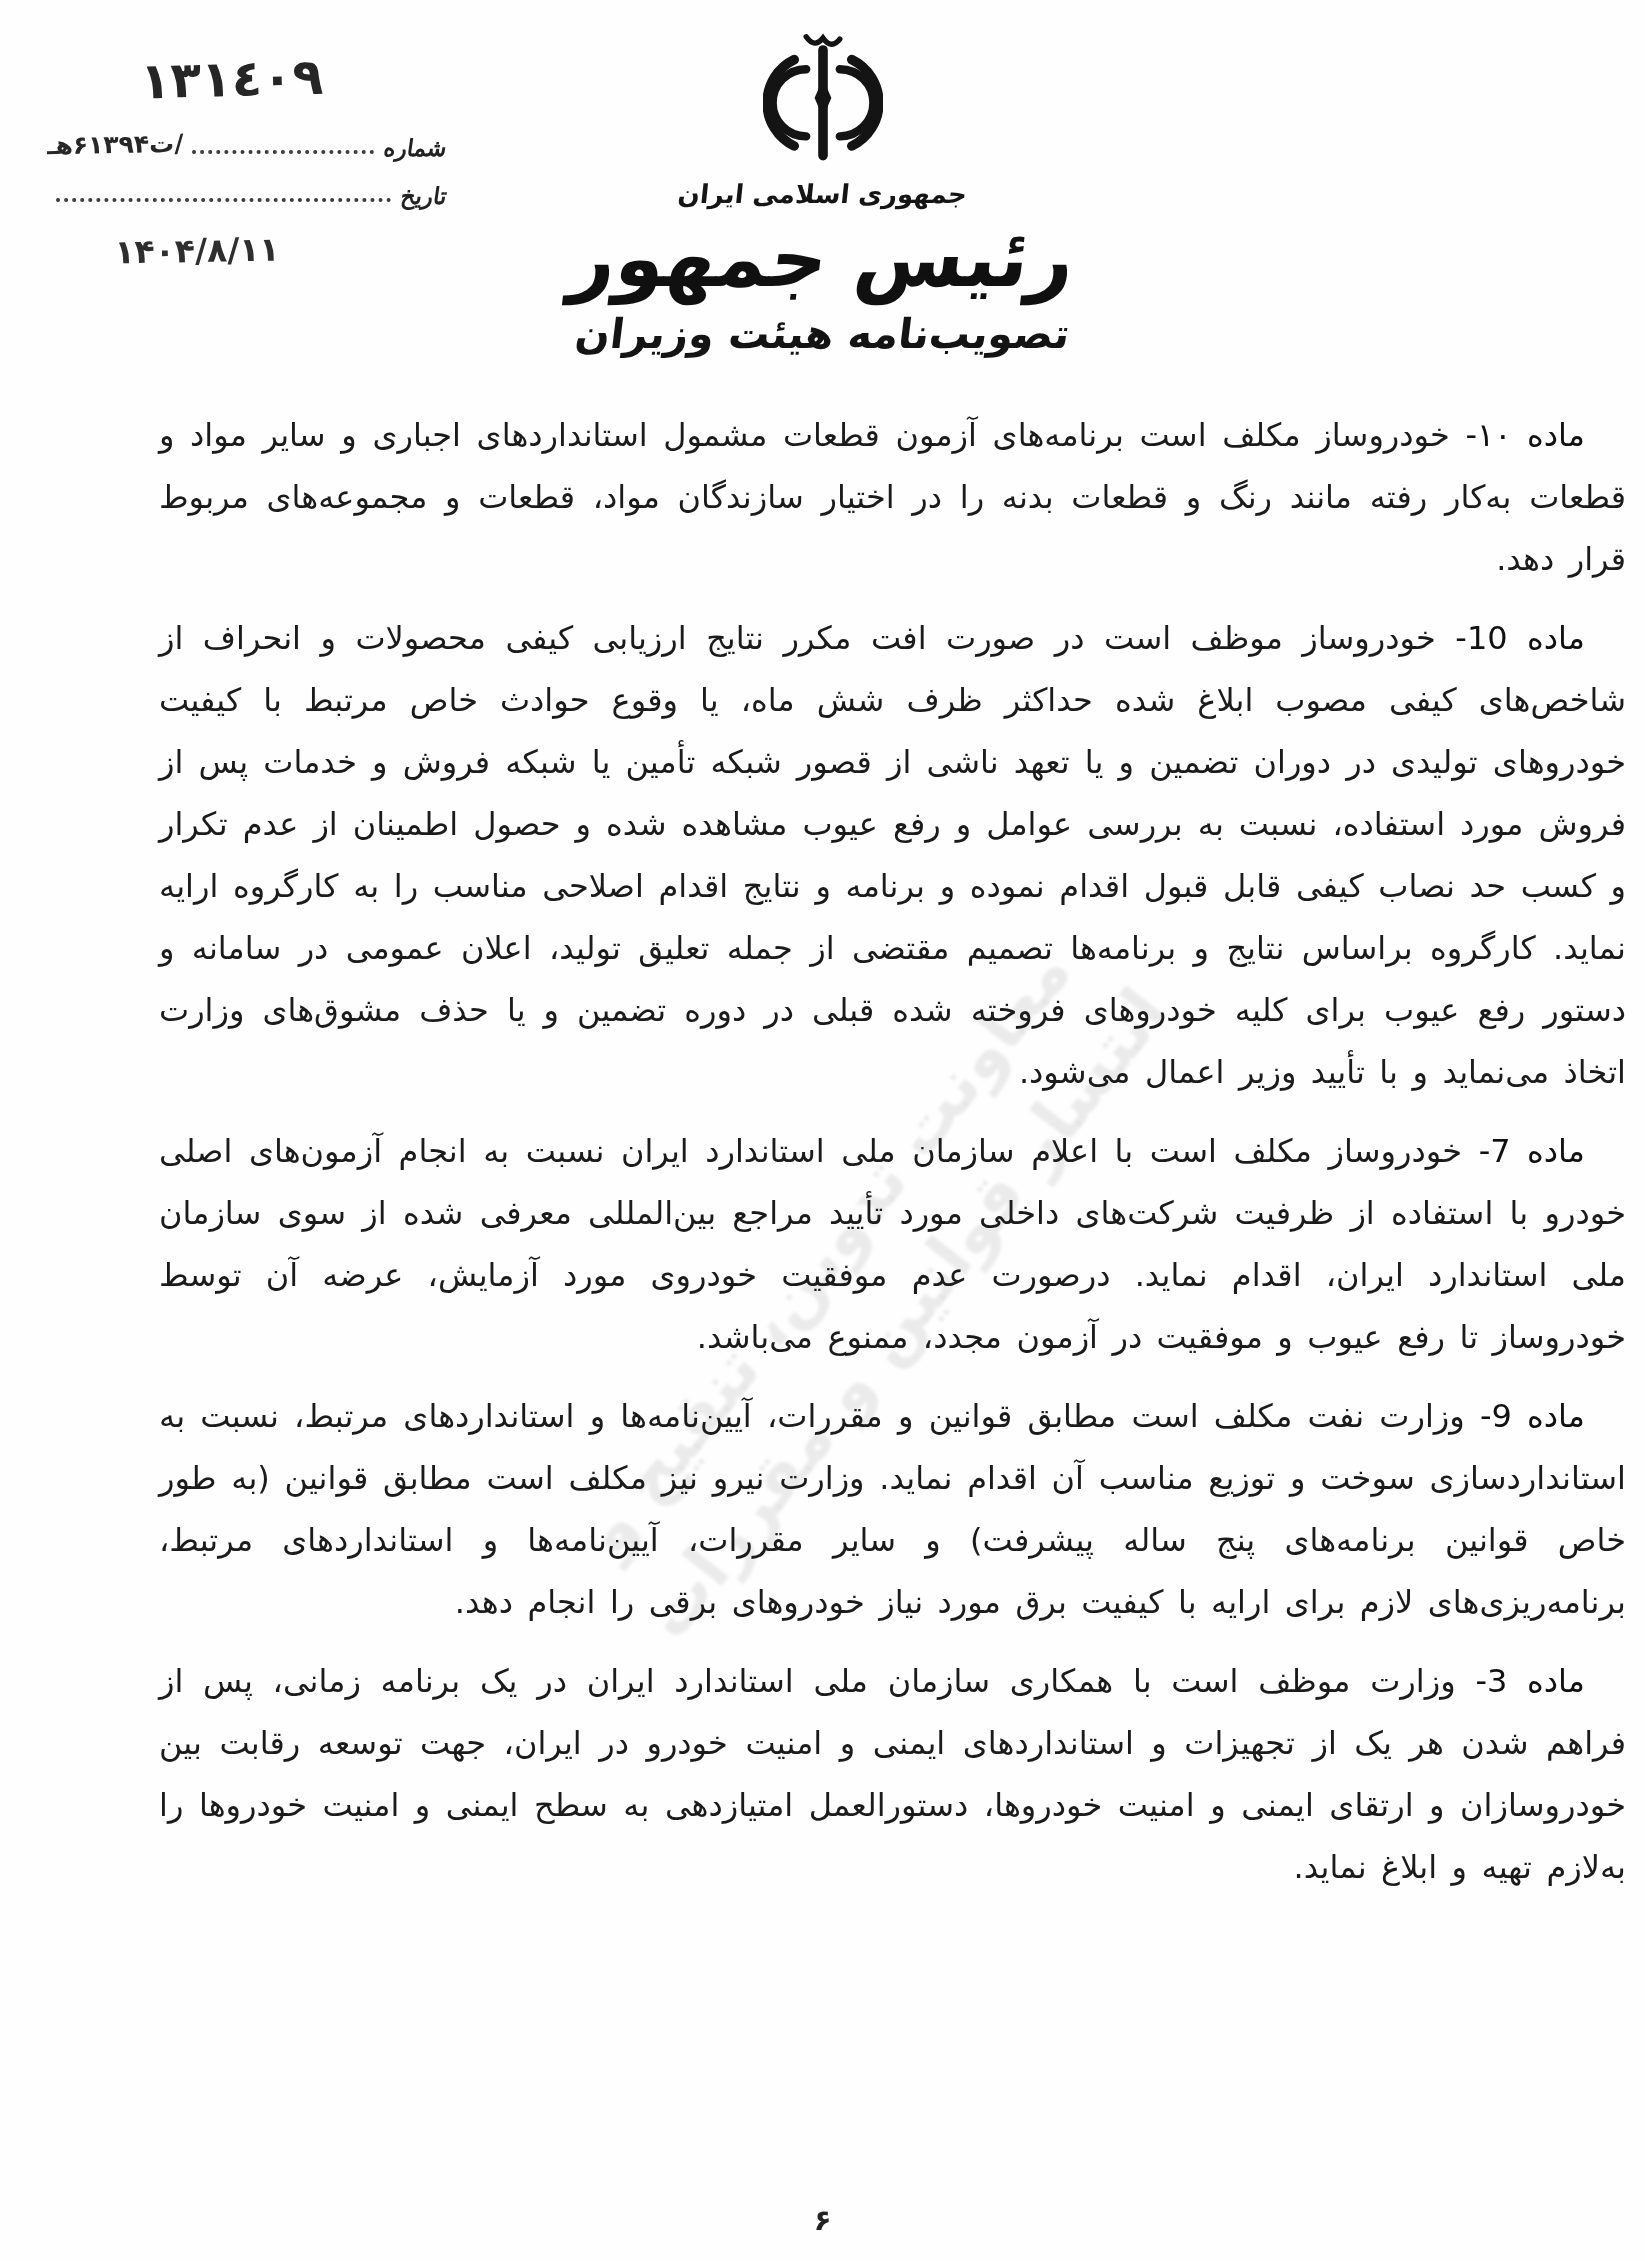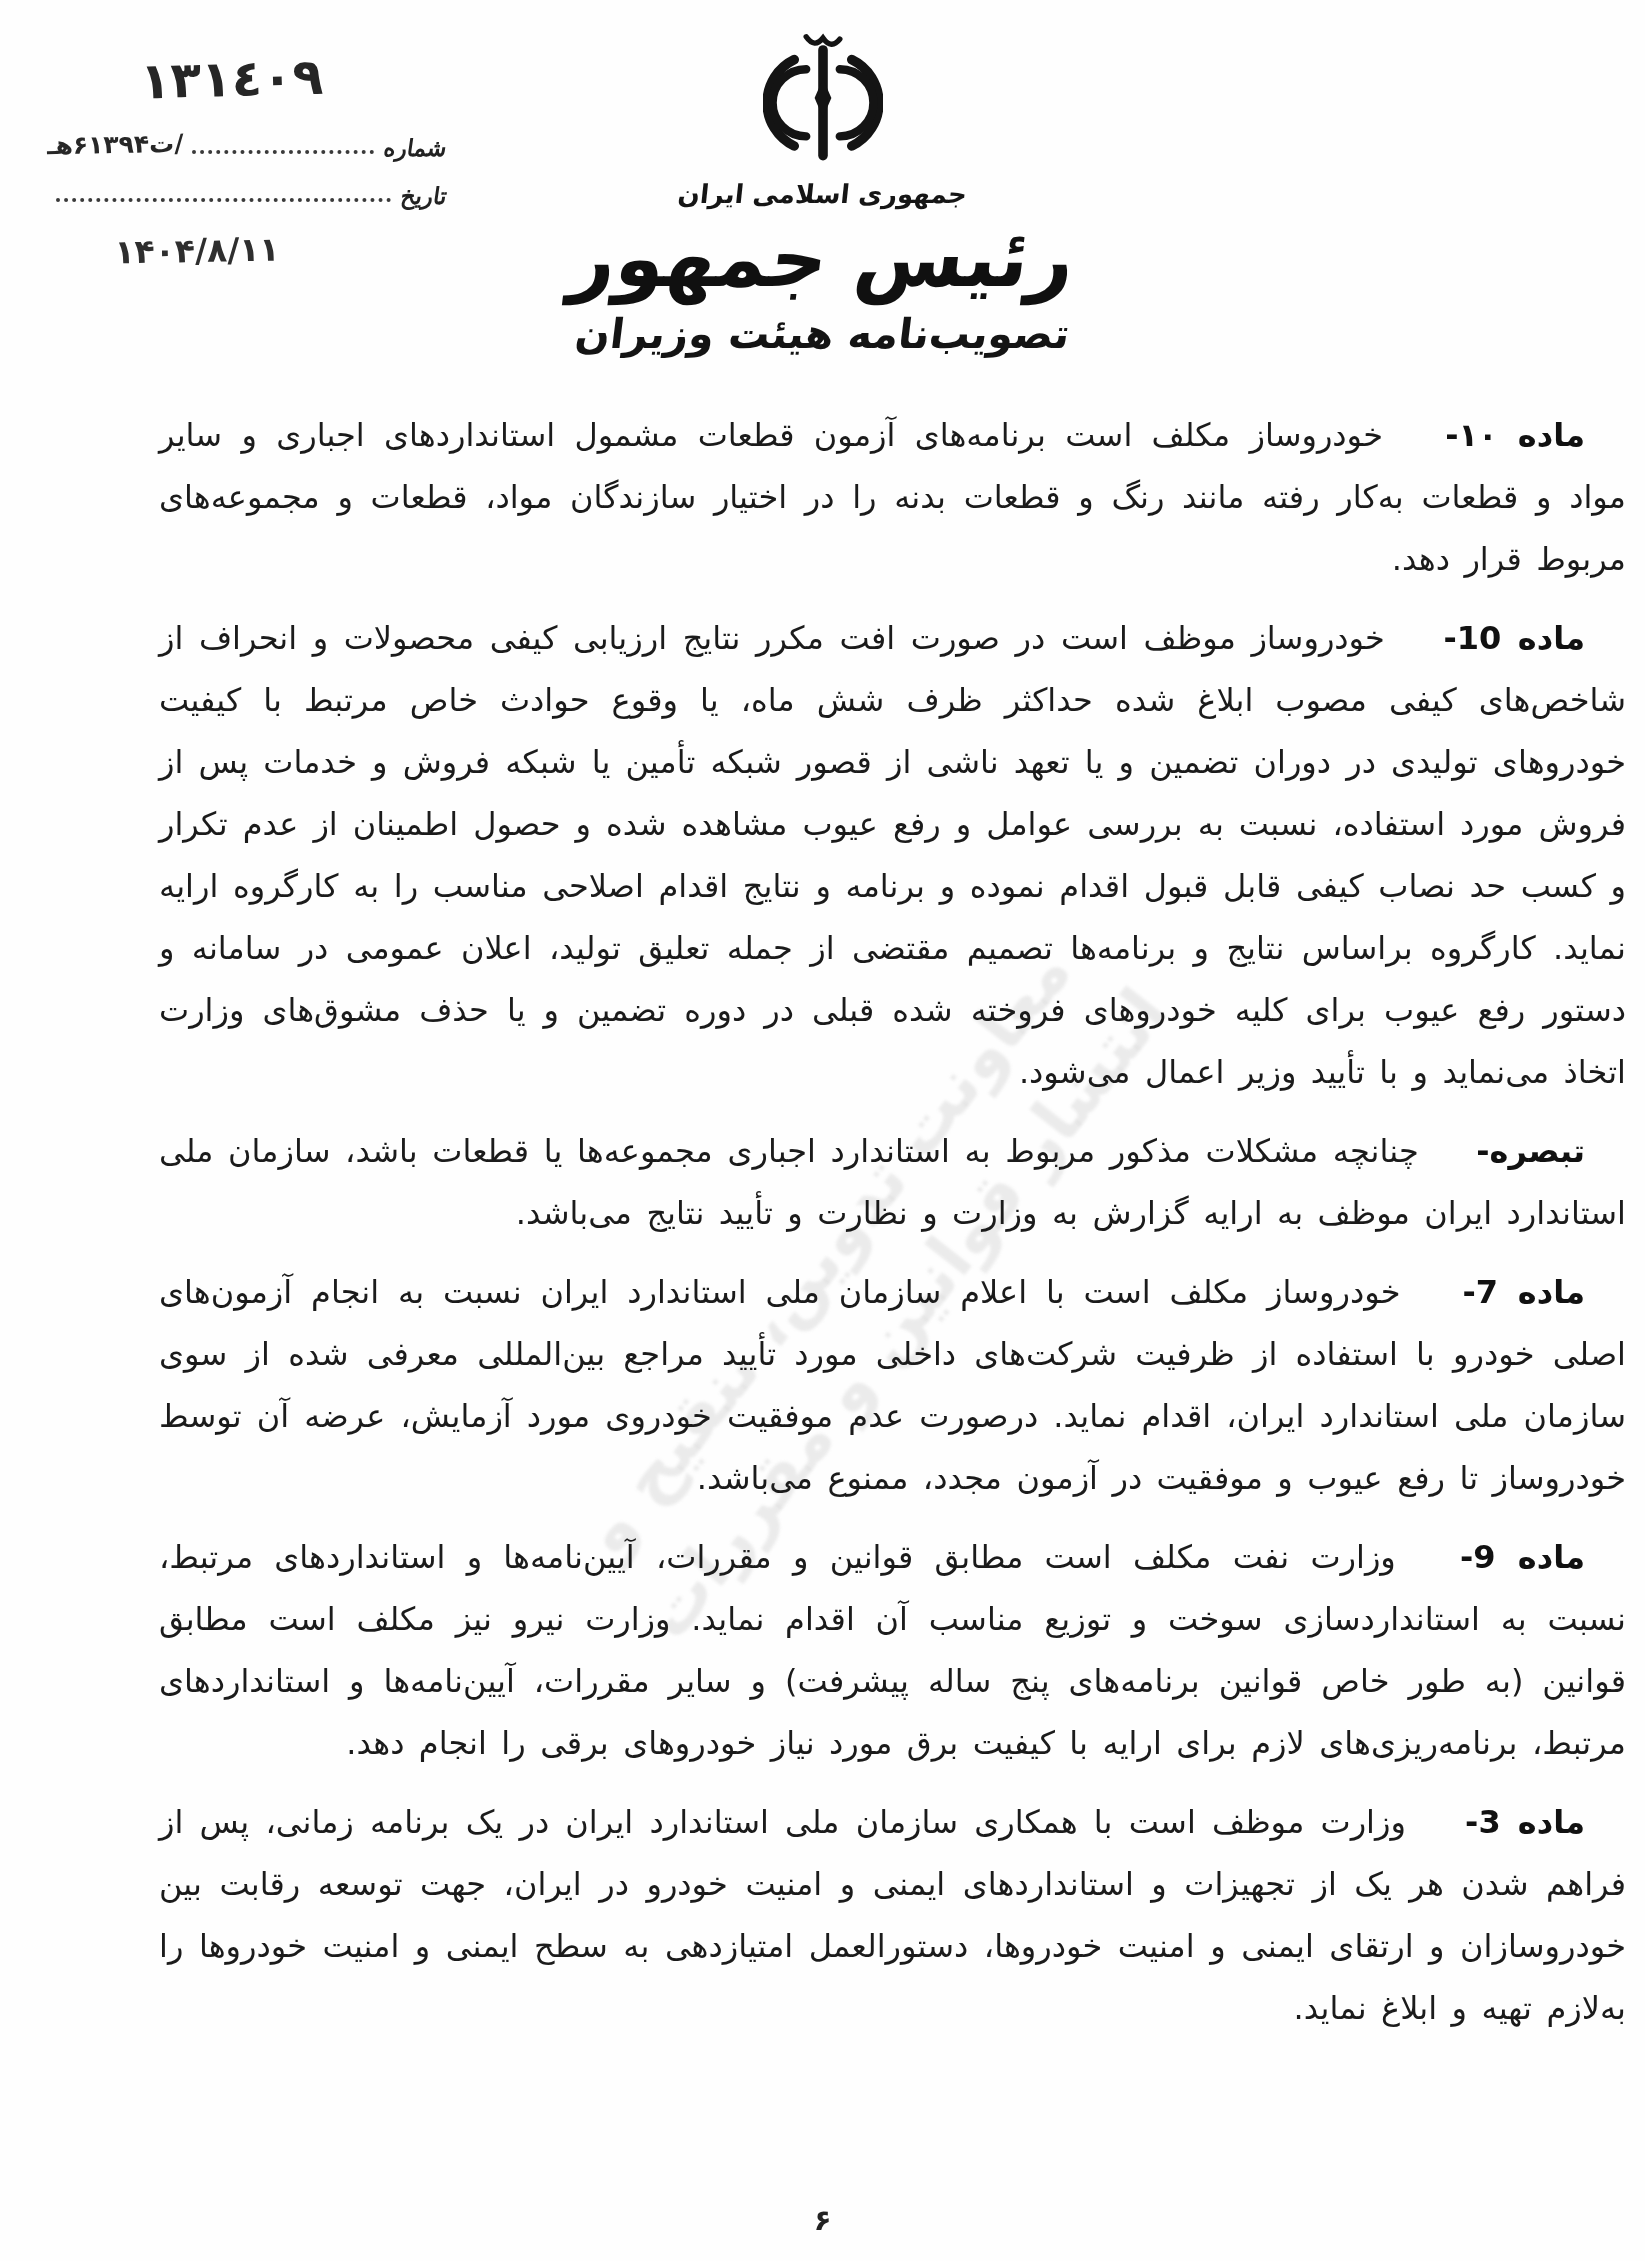--- a/index.html
+++ b/index.html
@@ -52,21 +52,21 @@
   }
   
   .body-text{
     position:absolute;top:404px;right:19px;left:159px;z-index:1;
     direction:rtl;text-align:justify;
   }
   .body-text p{
     margin:0 0 17px 0;font-size:32px;line-height:62px;color:#1b1b1b;
     text-indent:41px;word-spacing:4.3px;
   }
-  .art-label{font-weight:700;color:#111;margin-left:43px;}
+  .art-label{font-weight:400;color:#111;}
   
   .page-number{
     position:absolute;bottom:24px;left:0;width:100%;text-align:center;
     font-size:29px;font-weight:600;color:#222;
   }
 </style>
 </head>
 <body>
 
 <div class="sheet">
@@ -111,24 +111,20 @@
   <div class="body-text">
     <p>
       <span class="art-label">ماده ۱۰-</span>
       <span>خودروساز مکلف است برنامه‌های آزمون قطعات مشمول استانداردهای اجباری و سایر مواد و قطعات به‌کار رفته مانند رنگ و قطعات بدنه را در اختیار سازندگان مواد، قطعات و مجموعه‌های مربوط قرار دهد.</span>
     </p>
     <p>
       <span class="art-label">ماده 10-</span>
       <span>خودروساز موظف است در صورت افت مکرر نتایج ارزیابی کیفی محصولات و انحراف از شاخص‌های کیفی مصوب ابلاغ شده حداکثر ظرف شش ماه، یا وقوع حوادث خاص مرتبط با کیفیت خودروهای تولیدی در دوران تضمین و یا تعهد ناشی از قصور شبکه تأمین یا شبکه فروش و خدمات پس از فروش مورد استفاده، نسبت به بررسی عوامل و رفع عیوب مشاهده شده و حصول اطمینان از عدم تکرار و کسب حد نصاب کیفی قابل قبول اقدام نموده و برنامه و نتایج اقدام اصلاحی مناسب را به کارگروه ارایه نماید. کارگروه براساس نتایج و برنامه‌ها تصمیم مقتضی از جمله تعلیق تولید، اعلان عمومی در سامانه و دستور رفع عیوب برای کلیه خودروهای فروخته شده قبلی در دوره تضمین و یا حذف مشوق‌های وزارت اتخاذ می‌نماید و با تأیید وزیر اعمال می‌شود.</span>
     </p>
     <p>
-      <span class="art-label">تبصره-</span>
-      <span>چنانچه مشکلات مذکور مربوط به استاندارد اجباری مجموعه‌ها یا قطعات باشد، سازمان ملی استاندارد ایران موظف به ارایه گزارش به وزارت و نظارت و تأیید نتایج می‌باشد.</span>
-    </p>
-    <p>
       <span class="art-label">ماده 7-</span>
       <span>خودروساز مکلف است با اعلام سازمان ملی استاندارد ایران نسبت به انجام آزمون‌های اصلی خودرو با استفاده از ظرفیت شرکت‌های داخلی مورد تأیید مراجع بین‌المللی معرفی شده از سوی سازمان ملی استاندارد ایران، اقدام نماید. درصورت عدم موفقیت خودروی مورد آزمایش، عرضه آن توسط خودروساز تا رفع عیوب و موفقیت در آزمون مجدد، ممنوع می‌باشد.</span>
     </p>
     <p>
       <span class="art-label">ماده 9-</span>
       <span>وزارت نفت مکلف است مطابق قوانین و مقررات، آیین‌نامه‌ها و استانداردهای مرتبط، نسبت به استانداردسازی سوخت و توزیع مناسب آن اقدام نماید. وزارت نیرو نیز مکلف است مطابق قوانین (به طور خاص قوانین برنامه‌های پنج ساله پیشرفت) و سایر مقررات، آیین‌نامه‌ها و استانداردهای مرتبط، برنامه‌ریزی‌های لازم برای ارایه با کیفیت برق مورد نیاز خودروهای برقی را انجام دهد.</span>
     </p>
     <p>
       <span class="art-label">ماده 3-</span>
       <span>وزارت موظف است با همکاری سازمان ملی استاندارد ایران در یک برنامه زمانی، پس از فراهم شدن هر یک از تجهیزات و استانداردهای ایمنی و امنیت خودرو در ایران، جهت توسعه رقابت بین خودروسازان و ارتقای ایمنی و امنیت خودروها، دستورالعمل امتیازدهی به سطح ایمنی و امنیت خودروها را به‌لازم تهیه و ابلاغ نماید.</span>

